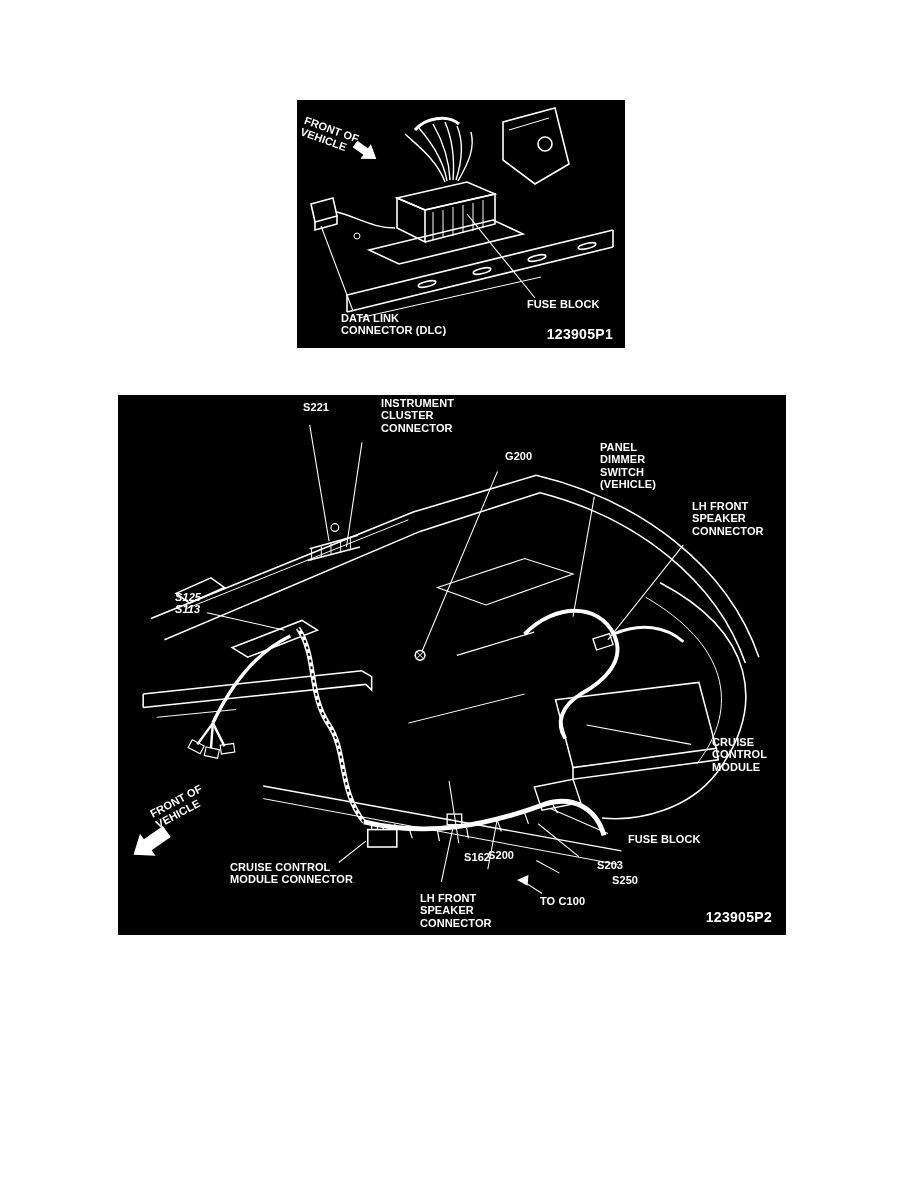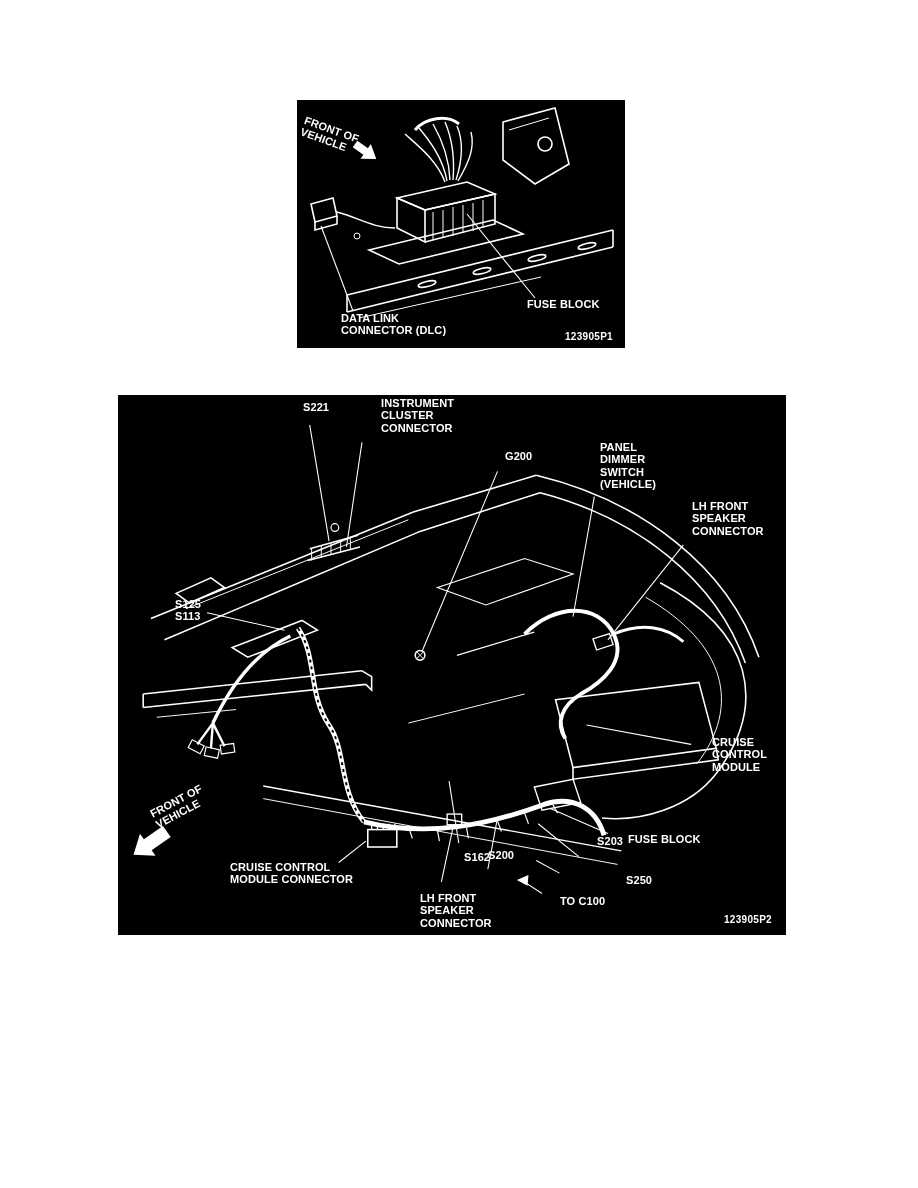--- a/index.html
+++ b/index.html
@@ -10,21 +10,21 @@
   }
   .panel { position:absolute; background:#000; overflow:hidden; }
   .panel1 { left:297px; top:100px; width:328px; height:248px; }
   .panel2 { left:118px; top:395px; width:668px; height:540px; }
   .art { position:absolute; left:0; top:0; width:100%; height:100%; }
   .lbl {
     position:absolute; color:#fff; font-weight:700; font-size:11px;
     line-height:1.12; white-space:pre-line; letter-spacing:0.1px;
   }
   .figid {
-    position:absolute; color:#fff; font-weight:700; font-size:10px;
+    position:absolute; color:#fff; font-weight:700; font-size:14px;
     letter-spacing:0.3px;
   }
   .rot-f1 { transform:rotate(20deg); transform-origin:left top; }
   .rot-f2 { transform:rotate(-28deg); transform-origin:left top; }
   .ctr { text-align:left; }
 </style>
 </head>
 <body>
 
 <div class="panel panel1">
@@ -169,32 +169,32 @@
 CLUSTER
 CONNECTOR</div>
   <div class="lbl" style="left:387px; top:55px;">G200</div>
   <div class="lbl" style="left:482px; top:46px;">PANEL
 DIMMER
 SWITCH
 (VEHICLE)</div>
   <div class="lbl" style="left:574px; top:105px;">LH FRONT
 SPEAKER
 CONNECTOR</div>
-  <div class="lbl" style="left:57px; top:203px;">S125
+  <div class="lbl" style="left:57px; top:196px;font-style:italic;">S125
 S113</div>
   <div class="lbl" style="left:594px; top:341px;">CRUISE
 CONTROL
 MODULE</div>
   <div class="lbl rot-f2" style="left:30px; top:414px;">FRONT OF
 VEHICLE</div>
   <div class="lbl ctr" style="left:112px; top:466px;">CRUISE CONTROL
 MODULE CONNECTOR</div>
   <div class="lbl" style="left:346px; top:456px;text-align:right;">S162</div>
   <div class="lbl" style="left:370px; top:454px;">S200</div>
-  <div class="lbl" style="left:473px; top:479px;padding-left:35px;">S250</div>
-  <div class="lbl" style="left:479px; top:440px;">S203</div>
+  <div class="lbl" style="left:459px; top:479px;padding-left:35px;">S250</div>
+  <div class="lbl" style="left:479px; top:464px;">S203</div>
   <div class="lbl" style="left:510px; top:438px;">FUSE BLOCK</div>
-  <div class="lbl" style="left:442px; top:500px;">TO C100</div>
+  <div class="lbl" style="left:422px; top:500px;">TO C100</div>
   <div class="lbl" style="left:302px; top:497px;">LH FRONT
 SPEAKER
 CONNECTOR</div>
   <div class="figid" style="right:14px; bottom:10px;">123905P2</div>
 </div>
 
 </body></html>

